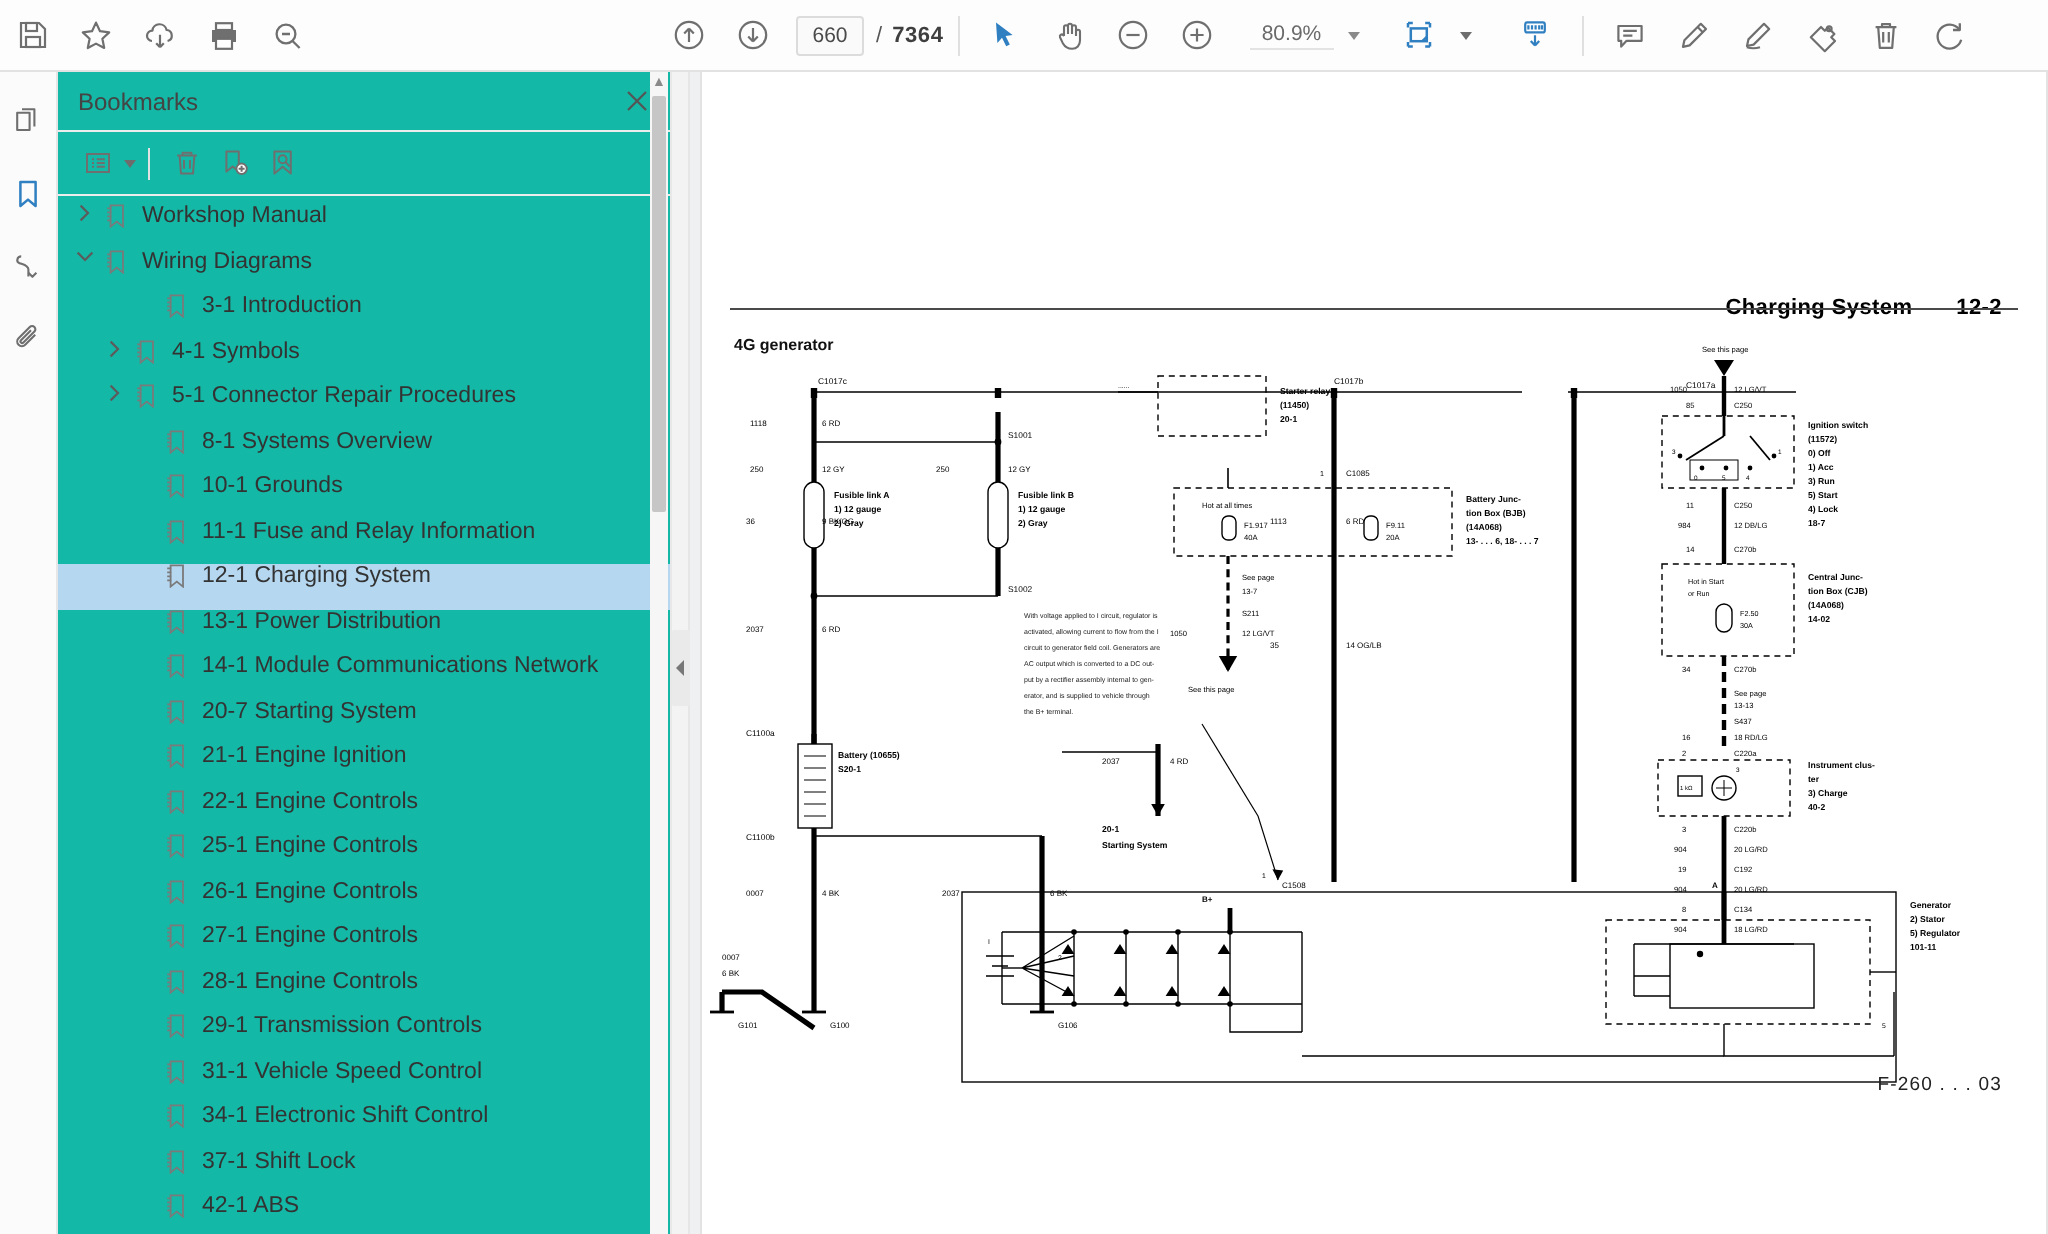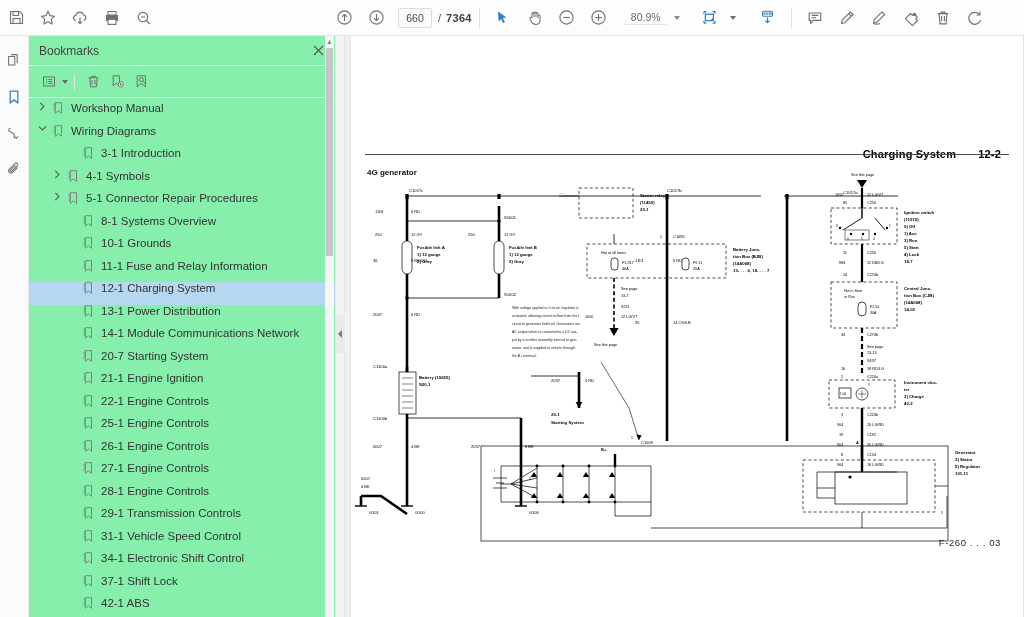--- a/index.html
+++ b/index.html
@@ -76,21 +76,21 @@
   }
   .rail-btn {
     width: 26px; height: 30px;
     display: flex; align-items: center; justify-content: center;
     cursor: pointer; margin-bottom: 6px; border-radius: 2px;
   }
 
   
   .panel {
     width: 307px; min-width: 307px;
-    background: #86efac;
+    background: #14b8a6;
     border-right: 1px solid #e8e8e8;
     display: flex; flex-direction: column;
     position: relative;
   }
   .panel-head {
     height: 30px; display: flex; align-items: center;
     padding: 0 8px 0 10px;
     border-bottom: 1px solid #ededed;
   }
   .panel-title { font-size: 12px; color: #444; flex: 1; }

